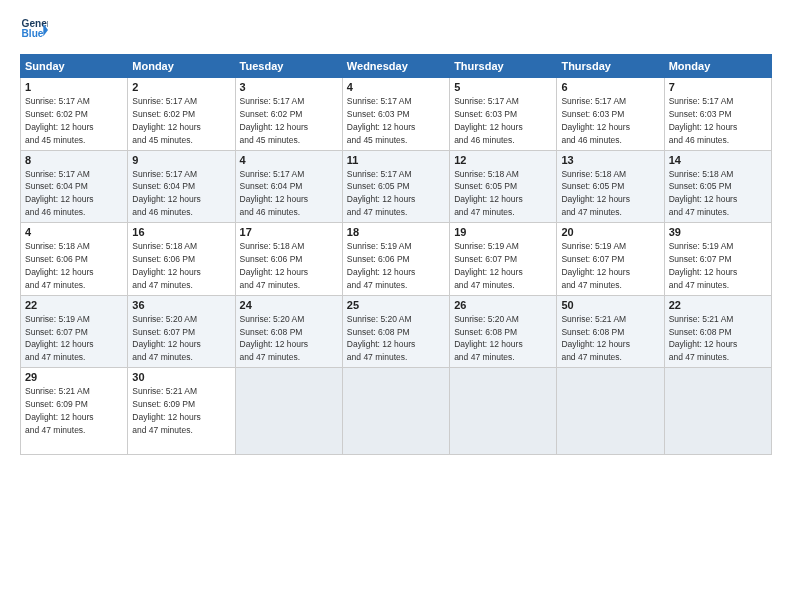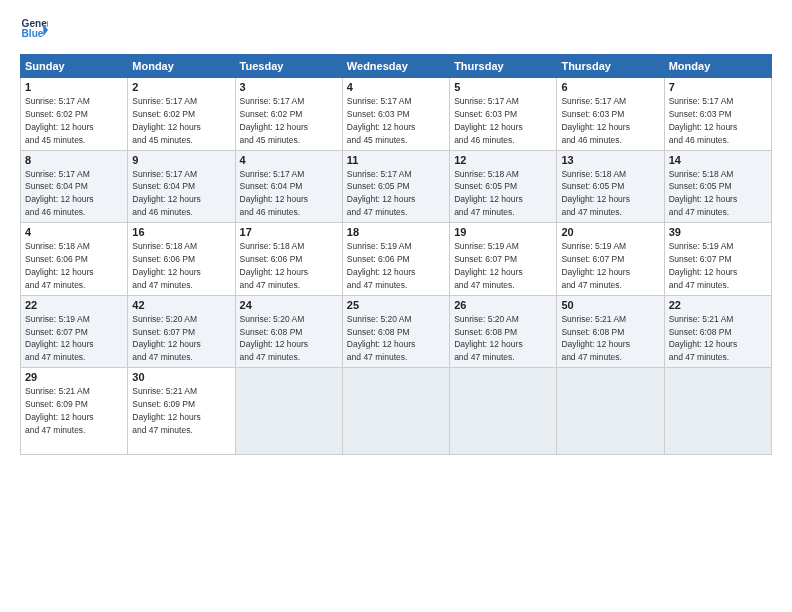--- a/index.html
+++ b/index.html
@@ -144,21 +144,21 @@
           <td><span class="day-num">4</span><span class="day-info">Sunrise: 5:18 AM<br>Sunset: 6:06 PM<br>Daylight: 12 hours<br>and 47 minutes.</span></td>
           <td><span class="day-num">16</span><span class="day-info">Sunrise: 5:18 AM<br>Sunset: 6:06 PM<br>Daylight: 12 hours<br>and 47 minutes.</span></td>
           <td><span class="day-num">17</span><span class="day-info">Sunrise: 5:18 AM<br>Sunset: 6:06 PM<br>Daylight: 12 hours<br>and 47 minutes.</span></td>
           <td><span class="day-num">18</span><span class="day-info">Sunrise: 5:19 AM<br>Sunset: 6:06 PM<br>Daylight: 12 hours<br>and 47 minutes.</span></td>
           <td><span class="day-num">19</span><span class="day-info">Sunrise: 5:19 AM<br>Sunset: 6:07 PM<br>Daylight: 12 hours<br>and 47 minutes.</span></td>
           <td><span class="day-num">20</span><span class="day-info">Sunrise: 5:19 AM<br>Sunset: 6:07 PM<br>Daylight: 12 hours<br>and 47 minutes.</span></td>
           <td><span class="day-num">39</span><span class="day-info">Sunrise: 5:19 AM<br>Sunset: 6:07 PM<br>Daylight: 12 hours<br>and 47 minutes.</span></td>
         </tr>
         <tr>
           <td><span class="day-num">22</span><span class="day-info">Sunrise: 5:19 AM<br>Sunset: 6:07 PM<br>Daylight: 12 hours<br>and 47 minutes.</span></td>
-          <td><span class="day-num">42</span><span class="day-info">Sunrise: 5:20 AM<br>Sunset: 6:07 PM<br>Daylight: 12 hours<br>and 47 minutes.</span></td>
+          <td><span class="day-num">36</span><span class="day-info">Sunrise: 5:20 AM<br>Sunset: 6:07 PM<br>Daylight: 12 hours<br>and 47 minutes.</span></td>
           <td><span class="day-num">24</span><span class="day-info">Sunrise: 5:20 AM<br>Sunset: 6:08 PM<br>Daylight: 12 hours<br>and 47 minutes.</span></td>
           <td><span class="day-num">25</span><span class="day-info">Sunrise: 5:20 AM<br>Sunset: 6:08 PM<br>Daylight: 12 hours<br>and 47 minutes.</span></td>
           <td><span class="day-num">26</span><span class="day-info">Sunrise: 5:20 AM<br>Sunset: 6:08 PM<br>Daylight: 12 hours<br>and 47 minutes.</span></td>
           <td><span class="day-num">50</span><span class="day-info">Sunrise: 5:21 AM<br>Sunset: 6:08 PM<br>Daylight: 12 hours<br>and 47 minutes.</span></td>
           <td><span class="day-num">22</span><span class="day-info">Sunrise: 5:21 AM<br>Sunset: 6:08 PM<br>Daylight: 12 hours<br>and 47 minutes.</span></td>
         </tr>
         <tr class="last-row">
           <td><span class="day-num">29</span><span class="day-info">Sunrise: 5:21 AM<br>Sunset: 6:09 PM<br>Daylight: 12 hours<br>and 47 minutes.</span></td>
           <td><span class="day-num">30</span><span class="day-info">Sunrise: 5:21 AM<br>Sunset: 6:09 PM<br>Daylight: 12 hours<br>and 47 minutes.</span></td>
           <td class="empty-cell"></td>

